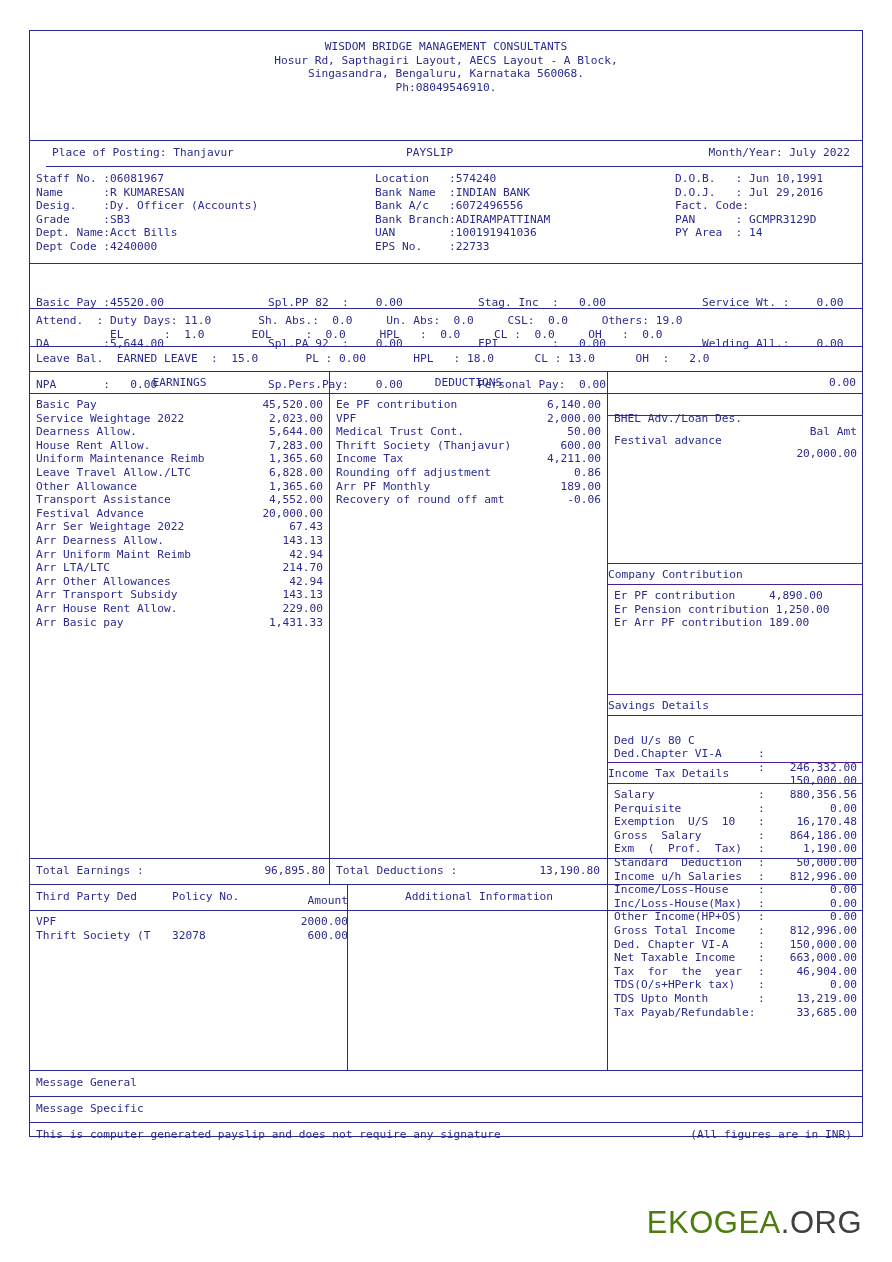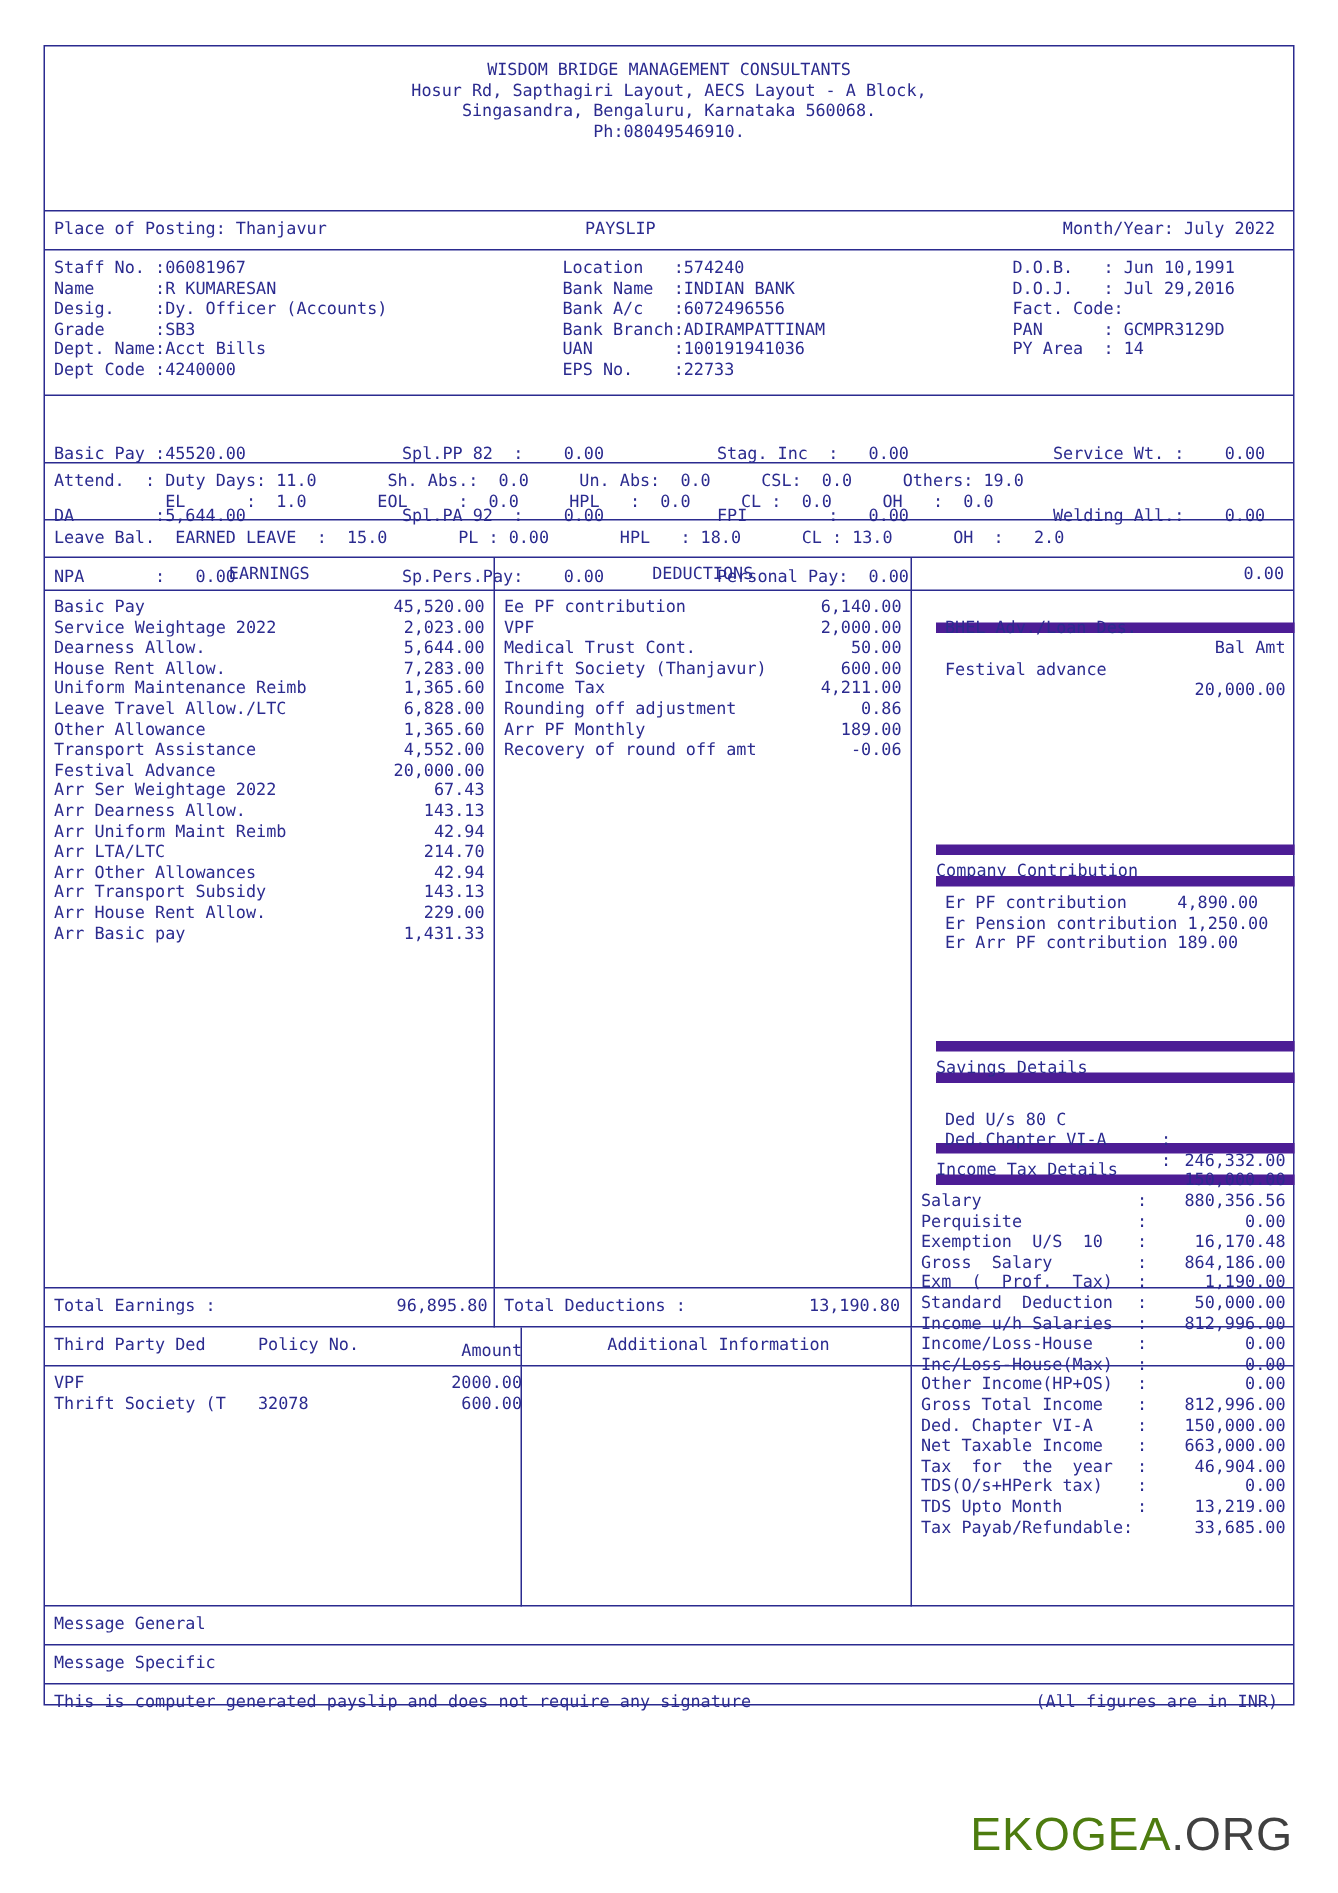--- a/index.html
+++ b/index.html
@@ -29,21 +29,21 @@
     border-bottom: 1px solid #2b2b8f;
     box-sizing: border-box;
     position: relative;
   }
 
   
   .org { height: 101px; }
   .org .line { text-align: center; }
   .org .l1 { margin-top: 9px; }
 
-  .posting { height: 26px; position: relative; }
+  .posting { height: 26px; position: relative; margin-left: 16px; }
   .posting .left  { position: absolute; left: 6px;  top: 5px; }
   .posting .mid   { position: absolute; left: 360px; top: 5px; }
   .posting .right { position: absolute; right: 12px; top: 5px; }
 
   
   .emp { height: 97px; position: relative; }
   .emp .col { position: absolute; top: 5px; }
   .emp .c1 { left: 6px; }
   .emp .c2 { left: 345px; }
   .emp .c3 { left: 645px; }
@@ -84,21 +84,21 @@
   .lrow {
     position: relative;
     height: 13.6px;
     white-space: nowrap;
   }
   .lrow .lbl { position: absolute; left: 6px; top: 0; }
   .lrow .amt { position: absolute; right: 6px; top: 0; }
   .listpad { padding-top: 4px; }
 
   
-  .rpanel { border-bottom: 7px solid #4c1d95; box-sizing: border-box; margin-left: 16px; }
+  .rpanel { border-bottom: 1px solid #4c1d95; box-sizing: border-box; }
   .rhead { height: 21px; text-align: left; padding-top: 4px; box-sizing: border-box; }
   .rbody { box-sizing: border-box; padding-top: 4px; }
 
   .loanbody { height: 148px; }
   .ccbody   { height: 110px; }
   .savbody  { height: 47px; }
 
   .kvrow { position: relative; height: 13.6px; white-space: pre; }
   .kvrow .k { position: absolute; left: 6px; }
   .kvrow .v { position: absolute; right: 6px; }

